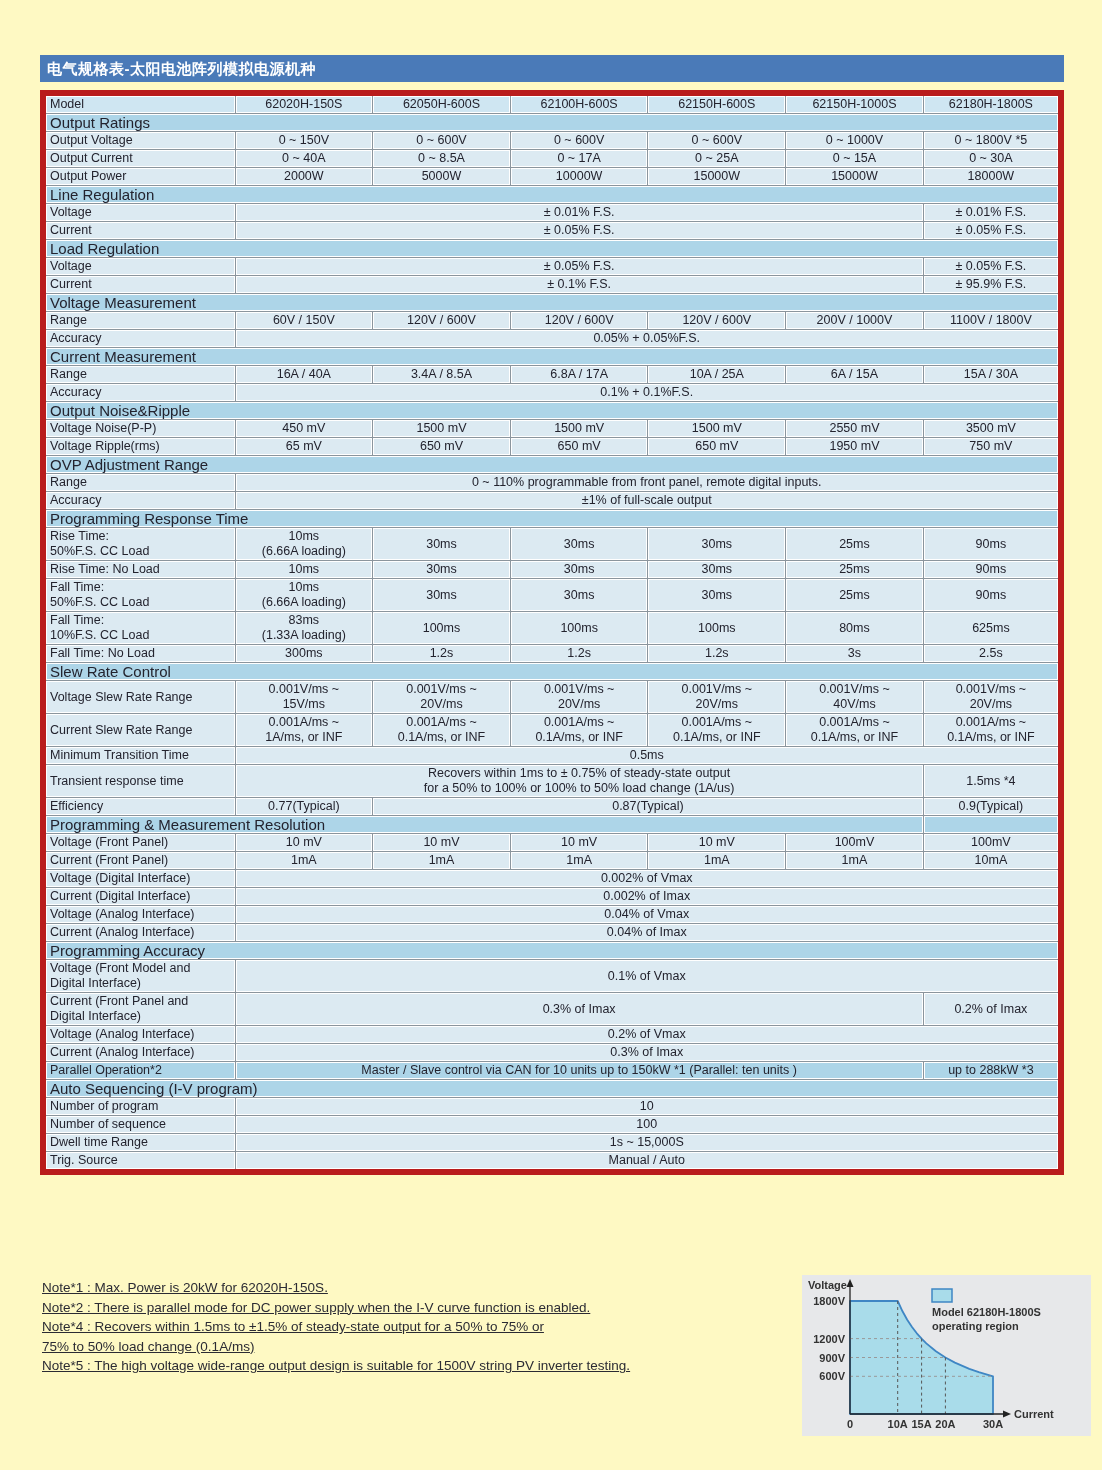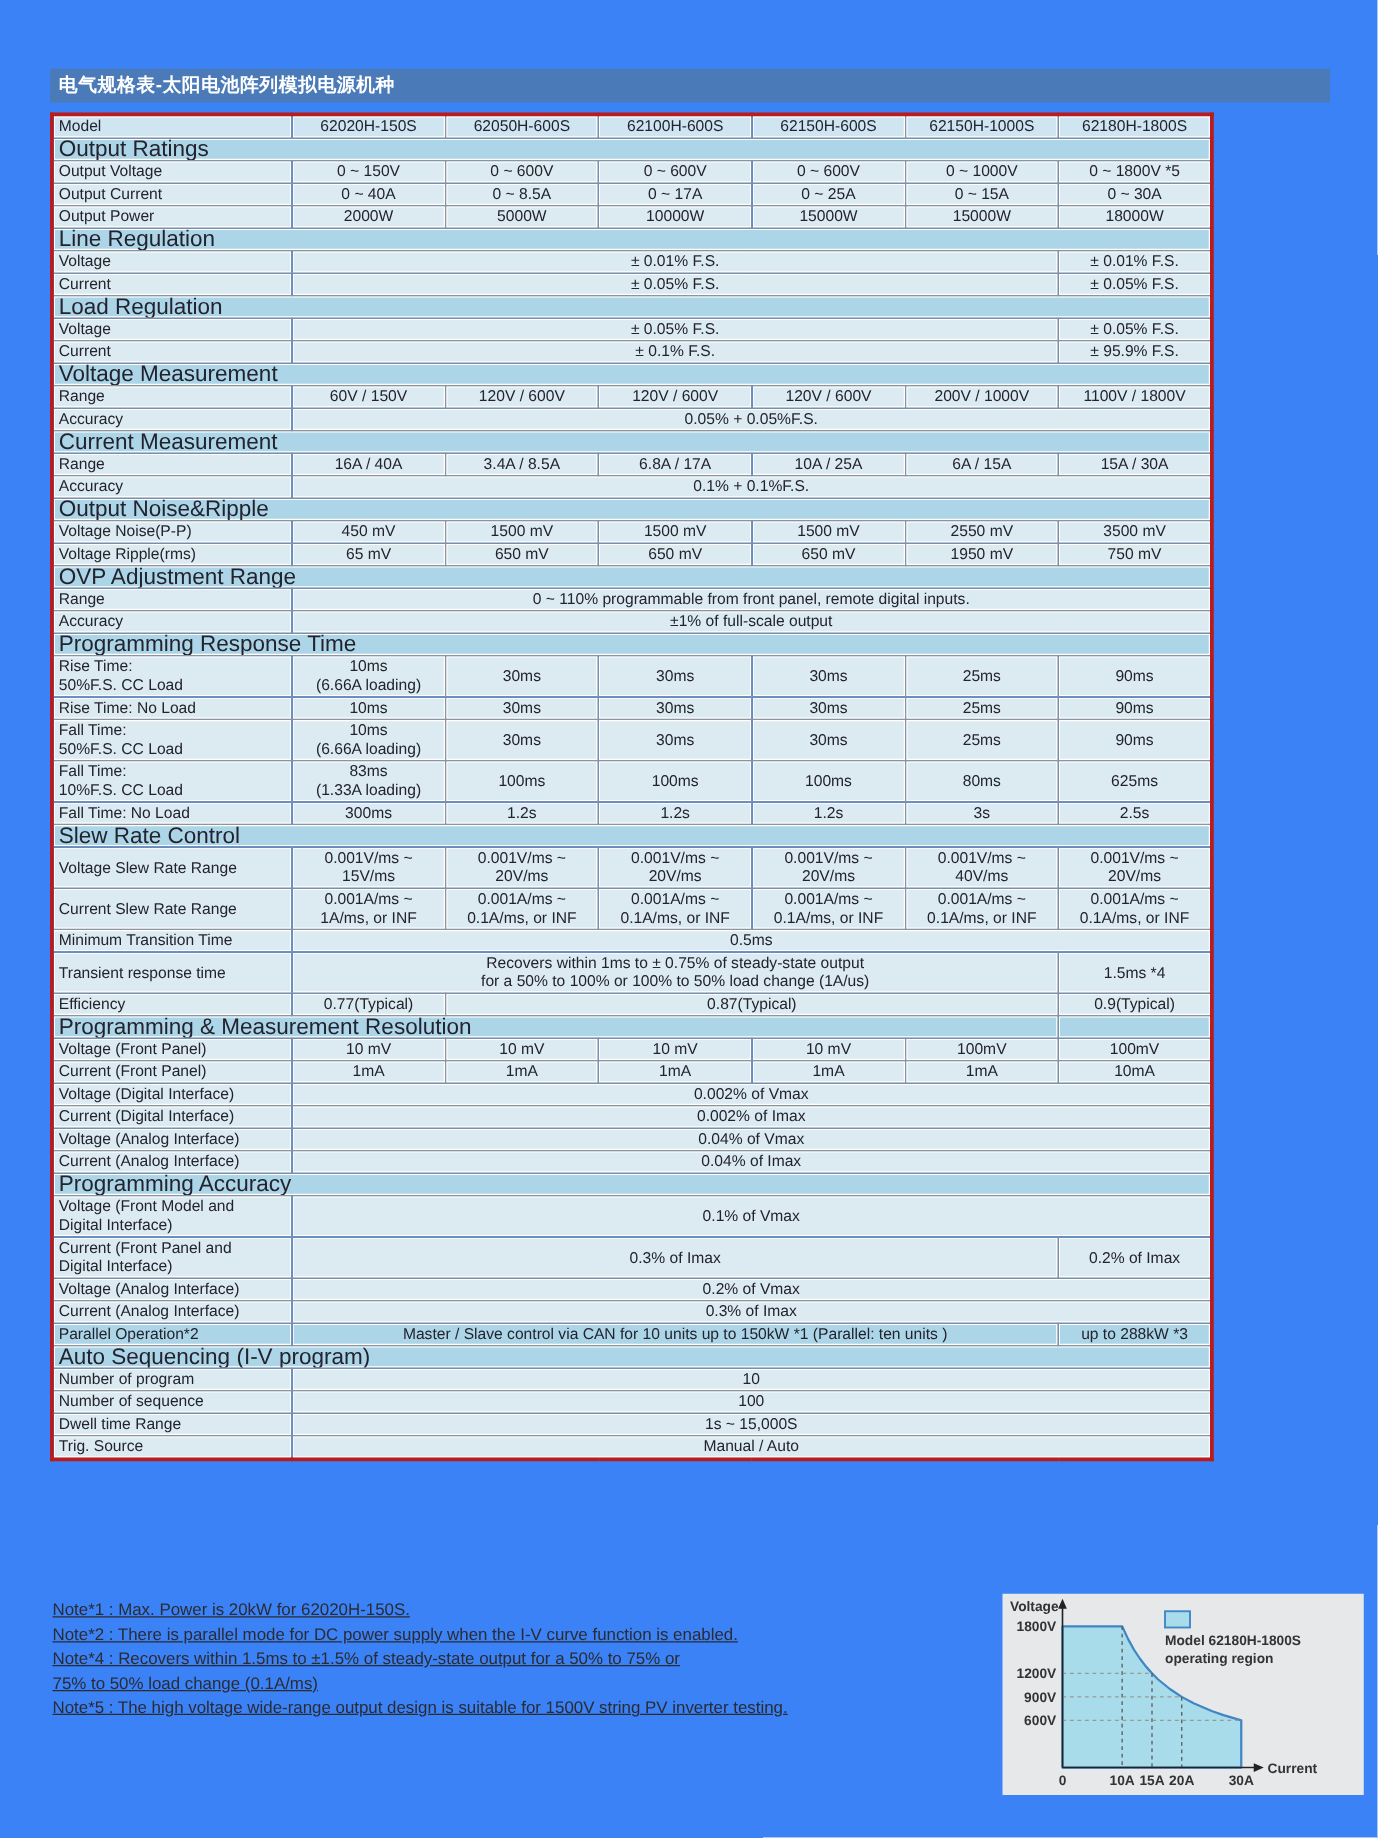--- a/index.html
+++ b/index.html
@@ -1,39 +1,39 @@
 <!DOCTYPE html>
 <html><head>
 <meta charset="utf-8">
 <style>
   html,body{margin:0;padding:0;background:#ffffff;}
   body{width:1102px;height:1470px;position:relative;font-family:"Liberation Sans",sans-serif;color:#23232e;}
-  .page{position:absolute;inset:0;background:#3b82f6;overflow:hidden;}
+  .page{position:absolute;inset:0;background:#fef9c3;overflow:hidden;}
 
   .title-bar{
     position:absolute;left:40px;top:55px;width:1024px;height:27px;box-sizing:border-box;
     background:#4a7ab8;color:#ffffff;font-size:15px;font-weight:bold;
     line-height:27px;padding-left:7px;letter-spacing:.5px;
   }
 
   table.spec{
-    position:absolute;left:40px;top:90px;width:931px;
+    position:absolute;left:40px;top:90px;width:1024px;
     border-collapse:collapse;table-layout:fixed;
     font-size:12.5px;color:#23232e;
-    border:3px solid #b91c1c;
+    border:6px solid #b91c1c;
   }
   table.spec td{
     border:1px solid #8b959d;
     box-shadow:inset 0 0 0 1px #ffffff;
     padding:1px 4px;line-height:15px;vertical-align:middle;
     white-space:pre-line;overflow:hidden;
   }
   td.lab{background:#dceaf2;text-align:left;padding-left:6px;}
   td.val{background:#dceaf2;text-align:center;}
-  td.sec{background:#add5e8;text-align:left;padding-left:6px;font-size:18px;}
+  td.sec{background:#add5e8;text-align:left;padding-left:6px;font-size:15px;}
   td.modelbg{background:#cfe6f2;}
   td.secbg{background:#add5e8;}
 
   .notes{
     position:absolute;left:42px;top:1278px;width:745px;
     font-size:13.5px;line-height:19.5px;color:#2b2b33;text-decoration:underline;
   }
 
   .chart-panel{
     position:absolute;left:802px;top:1275px;width:289px;height:161px;

